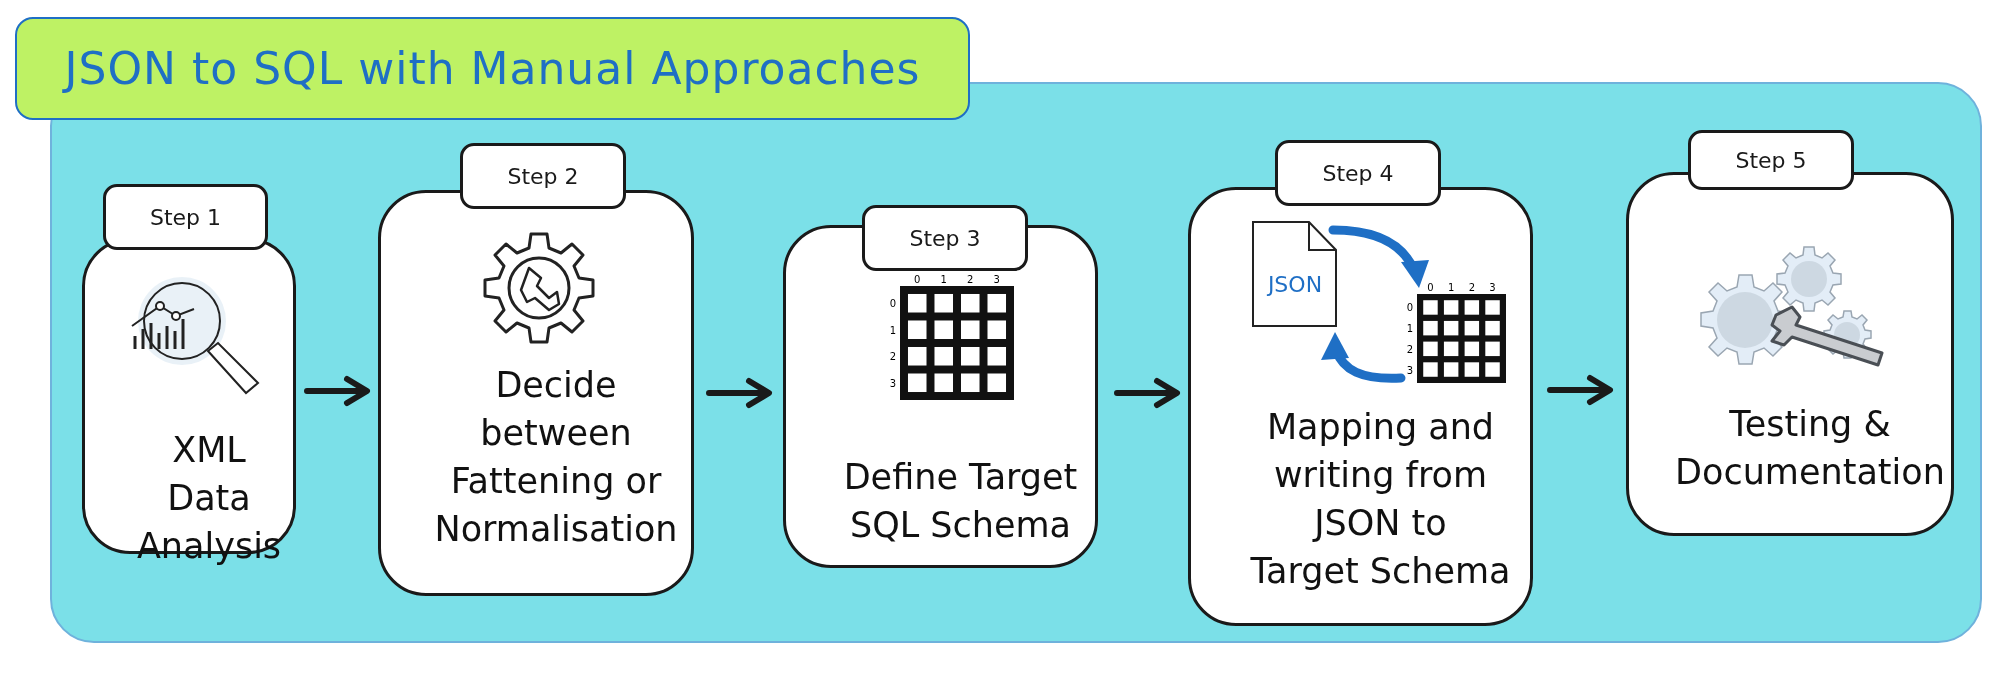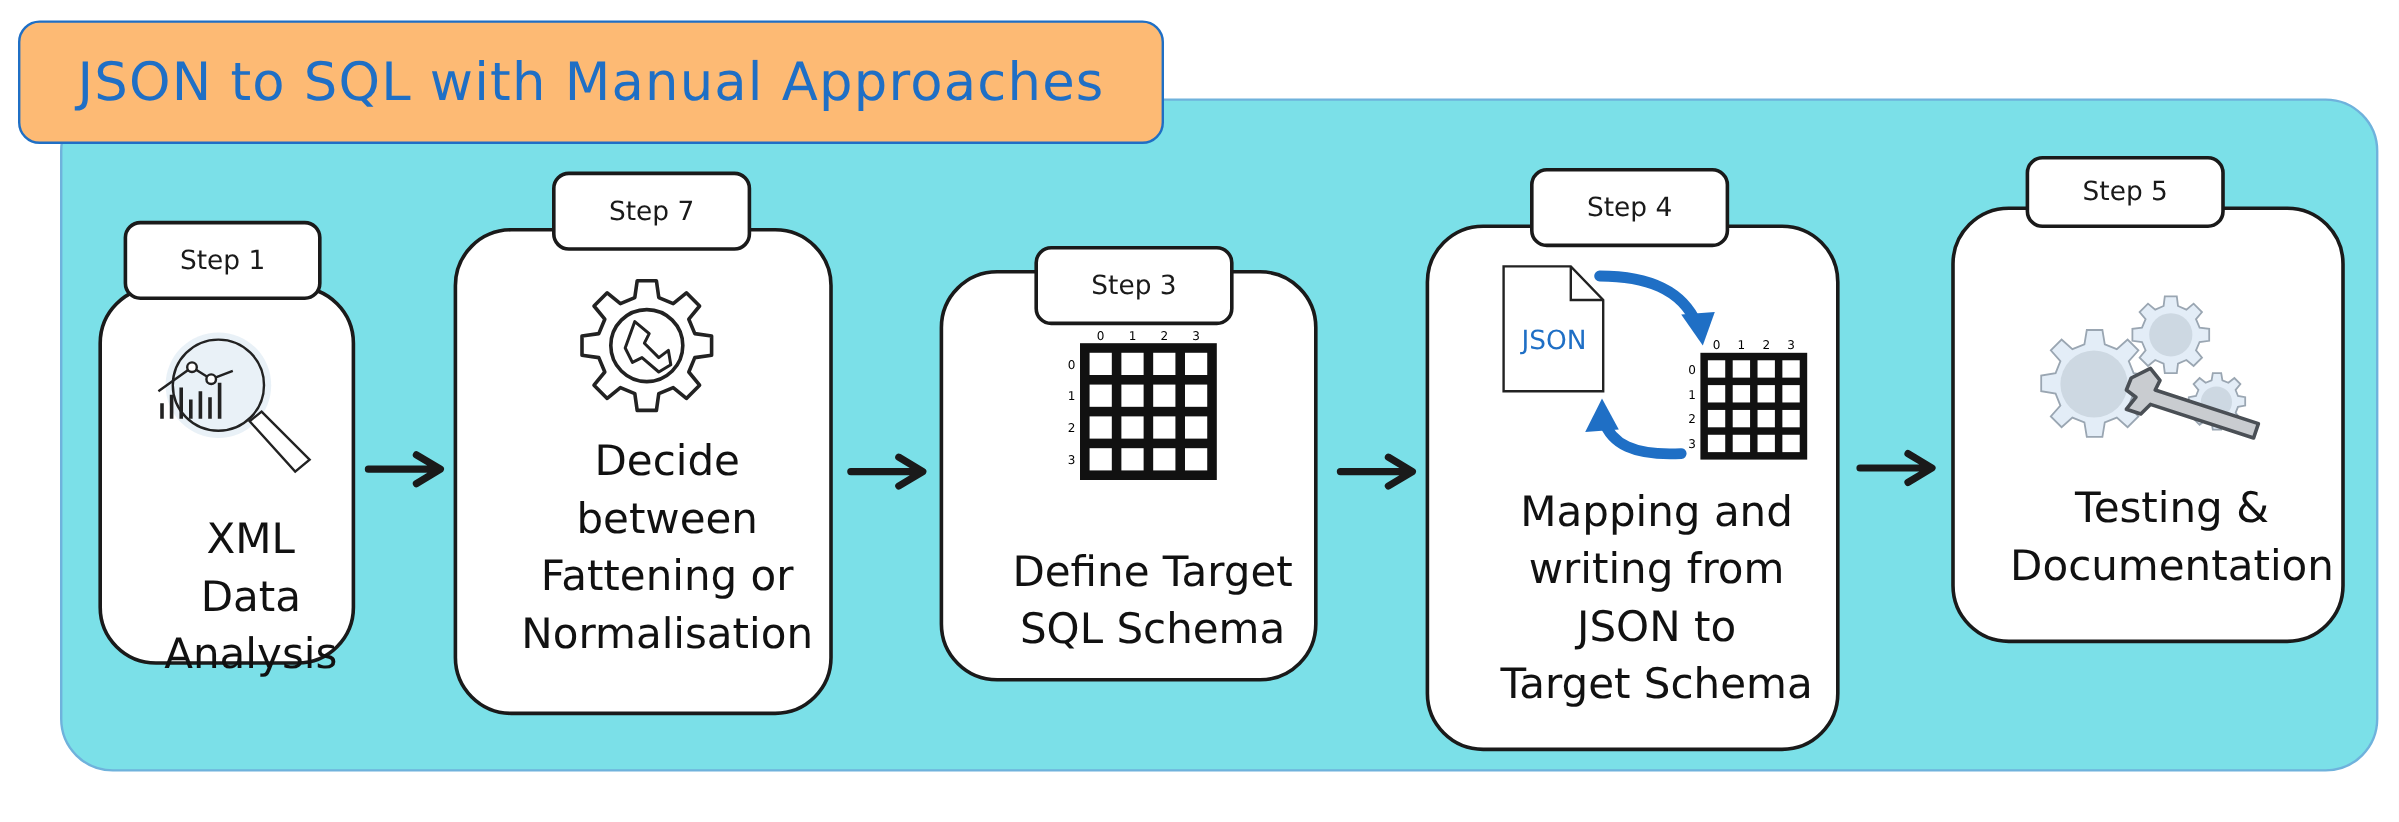--- a/index.html
+++ b/index.html
@@ -2,21 +2,21 @@
 <html><head>
 <meta charset="utf-8">
 <style>
   html, body { margin:0; padding:0; background:#ffffff; }
   body { width:1999px; height:685px; position:relative; overflow:hidden;
          font-family: "DejaVu Sans", sans-serif; color:#1a1a1a; }
   .panel { position:absolute; left:50px; top:82px; width:1932px; height:561px;
            background:#7be0e8; border-radius:44px; border:2px solid #6fb2dc;
            box-sizing:border-box; }
   .title-box { position:absolute; left:15px; top:17px; width:955px; height:103px;
-               background:#fdba74; border:2.5px solid #1f6fc5; border-radius:18px;
+               background:#bef264; border:2.5px solid #1f6fc5; border-radius:18px;
                box-sizing:border-box; display:flex; align-items:center; justify-content:center; z-index:2; }
   .title-text { font-family:"DejaVu Sans", sans-serif; font-size:44px; color:#1f6fc5;
                 letter-spacing:1px; }
   .step-box { position:absolute; background:#fff; border:3px solid #1a1a1a;
               border-radius:48px; box-sizing:border-box; }
   .step-tab { position:absolute; background:#fff; border:3px solid #1a1a1a;
               border-radius:14px; box-sizing:border-box; display:flex;
               align-items:center; justify-content:center; z-index:3; }
   .step-tab span { font-family:"DejaVu Sans", sans-serif; font-size:22px; color:#1a1a1a; }
   .step-label { position:absolute; left:0; right:0; text-align:center;
@@ -57,21 +57,21 @@
   </svg>
   <div class="step-label" style="top:185px;">XML Data
 Analysis</div>
 </div>
 
 <svg class="arrow" style="left:303px;top:374px;" viewBox="0 0 70 34">
   <path d="M4 17 L62 17 M44 5 L64 17 L44 29" fill="none" stroke="#1a1a1a" stroke-width="6" stroke-linecap="round" stroke-linejoin="round"></path>
 </svg>
 
 <div class="step-tab" style="left:460px;top:143px;width:166px;height:66px;">
-  <span>Step 7</span>
+  <span>Step 2</span>
 </div>
 <div class="step-box" style="left:378px;top:190px;width:316px;height:406px;">
   <svg class="icon" style="left:98px;top:35px;" width="120" height="120" viewBox="0 0 120 120">
     <path d="M52 6 L68 6 L70 20 L82 25 L93 16 L104 27 L95 38 L100 50 L114 52 L114 68 L100 70 L95 82 L104 93 L93 104 L82 95 L70 100 L68 114 L52 114 L50 100 L38 95 L27 104 L16 93 L25 82 L20 70 L6 68 L6 52 L20 50 L25 38 L16 27 L27 16 L38 25 L50 20 Z" fill="#fff" stroke="#222" stroke-width="3" stroke-linejoin="round"></path>
     <circle cx="60" cy="60" r="30" fill="none" stroke="#222" stroke-width="3"></circle>
     <path d="M50 40 L62 50 L58 58 L70 70 L78 64 L80 76 L70 82 L56 70 L48 74 L42 62 Z" fill="none" stroke="#222" stroke-width="2.5" stroke-linejoin="round"></path>
   </svg>
   <div class="step-label" style="top:168px;">Decide
 between
 Fattening or

